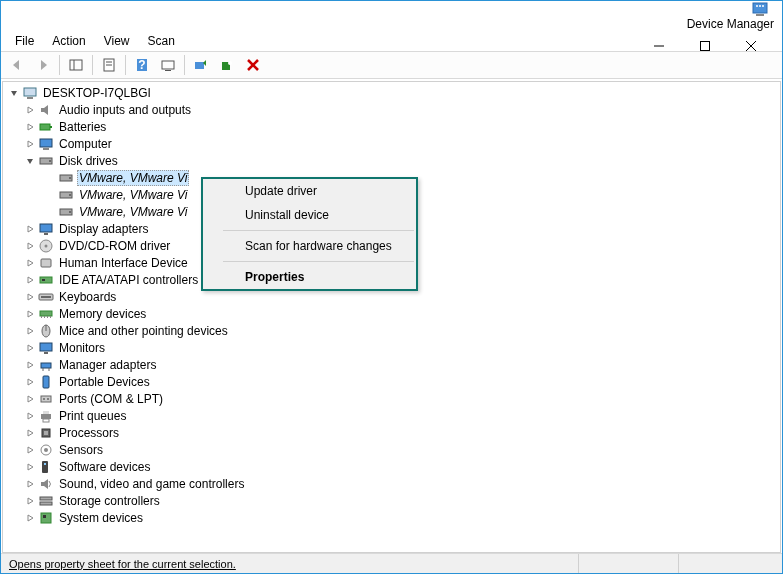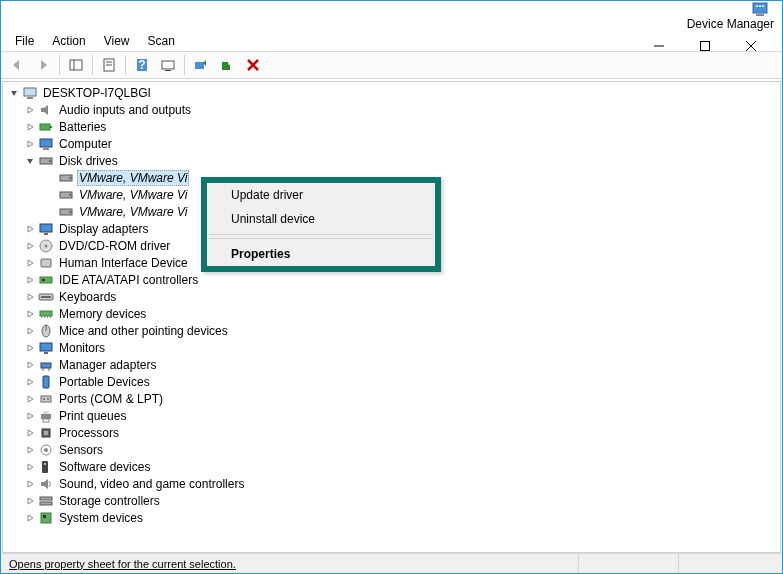--- a/index.html
+++ b/index.html
@@ -17,21 +17,21 @@
 .tree-wrap { position: absolute; top: 80px; bottom: 20px; left: 1px; right: 1px; border: 1px solid #d0d0d0; overflow-y: scroll; background: #fff; }
 .tree { padding: 2px 0; }
 .node { display: flex; align-items: center; height: 17px; padding-left: 4px; white-space: nowrap; }
 .node .arrow { width: 14px; height: 14px; display: flex; align-items: center; justify-content: center; flex-shrink: 0; }
 .node .arrow.none { visibility: hidden; }
 .node .icon { width: 16px; height: 16px; margin: 0 3px 0 1px; flex-shrink: 0; display: flex; align-items: center; justify-content: center; }
 .node .label { font-size: 12px; padding: 0 2px; }
 .node.selected .label { background: #cce8ff; border: 1px dotted #999; padding: 0 1px; }
 .indent-1 { padding-left: 20px; }
 .indent-2 { padding-left: 40px; font-style: italic; }
-.context-menu { position: absolute; left: 200px; top: 176px; width: 240px; background: #f0f0f0; border: 6px solid #0f766e; box-shadow: 2px 2px 4px rgba(0,0,0,0.2); }
+.context-menu { position: absolute; left: 200px; top: 176px; width: 217px; background: #f0f0f0; border: 2px solid #0f766e; box-shadow: 2px 2px 4px rgba(0,0,0,0.2); padding-left: 18px; }
 .context-menu .item { height: 24px; display: flex; align-items: center; padding: 0 24px; font-size: 12px; }
 .context-menu .sep { height: 1px; background: #d0d0d0; margin: 3px 2px; }
 .context-menu .item.bold { font-weight: bold; }
 .statusbar { position: absolute; bottom: 0; left: 0; right: 0; height: 20px; border-top: 1px solid #d9d9d9; display: flex; align-items: center; padding: 0 4px; background: #f0f0f0; text-decoration: underline; }
 .statusbar .cell { padding: 0 4px; font-size: 11px; }
 .statusbar .cell + .cell { border-left: 1px solid #d0d0d0; height: 100%; display: flex; align-items: center; }
 .statusbar .cell.flex { flex: 1; }
 .statusbar .cell.pad { width: 100px; }
 
 .tree-wrap::-webkit-scrollbar { width: 17px; }
@@ -496,20 +496,21 @@
         </span>
        <span class="label">System devices</span>
      </div>
     </div>
 </div>
 
 <div class="context-menu">
   <div class="item">Update driver</div>
   <div class="item">Uninstall device</div>
   <div class="sep"></div>
+  <div class="item">Scan for hardware changes</div>
   <div class="sep"></div>
   <div class="item bold">Properties</div>
 </div>
 
 <div class="statusbar">
   <div class="cell flex">Opens property sheet for the current selection.</div>
   <div class="cell pad"></div>
   <div class="cell pad"></div>
 </div>
 

